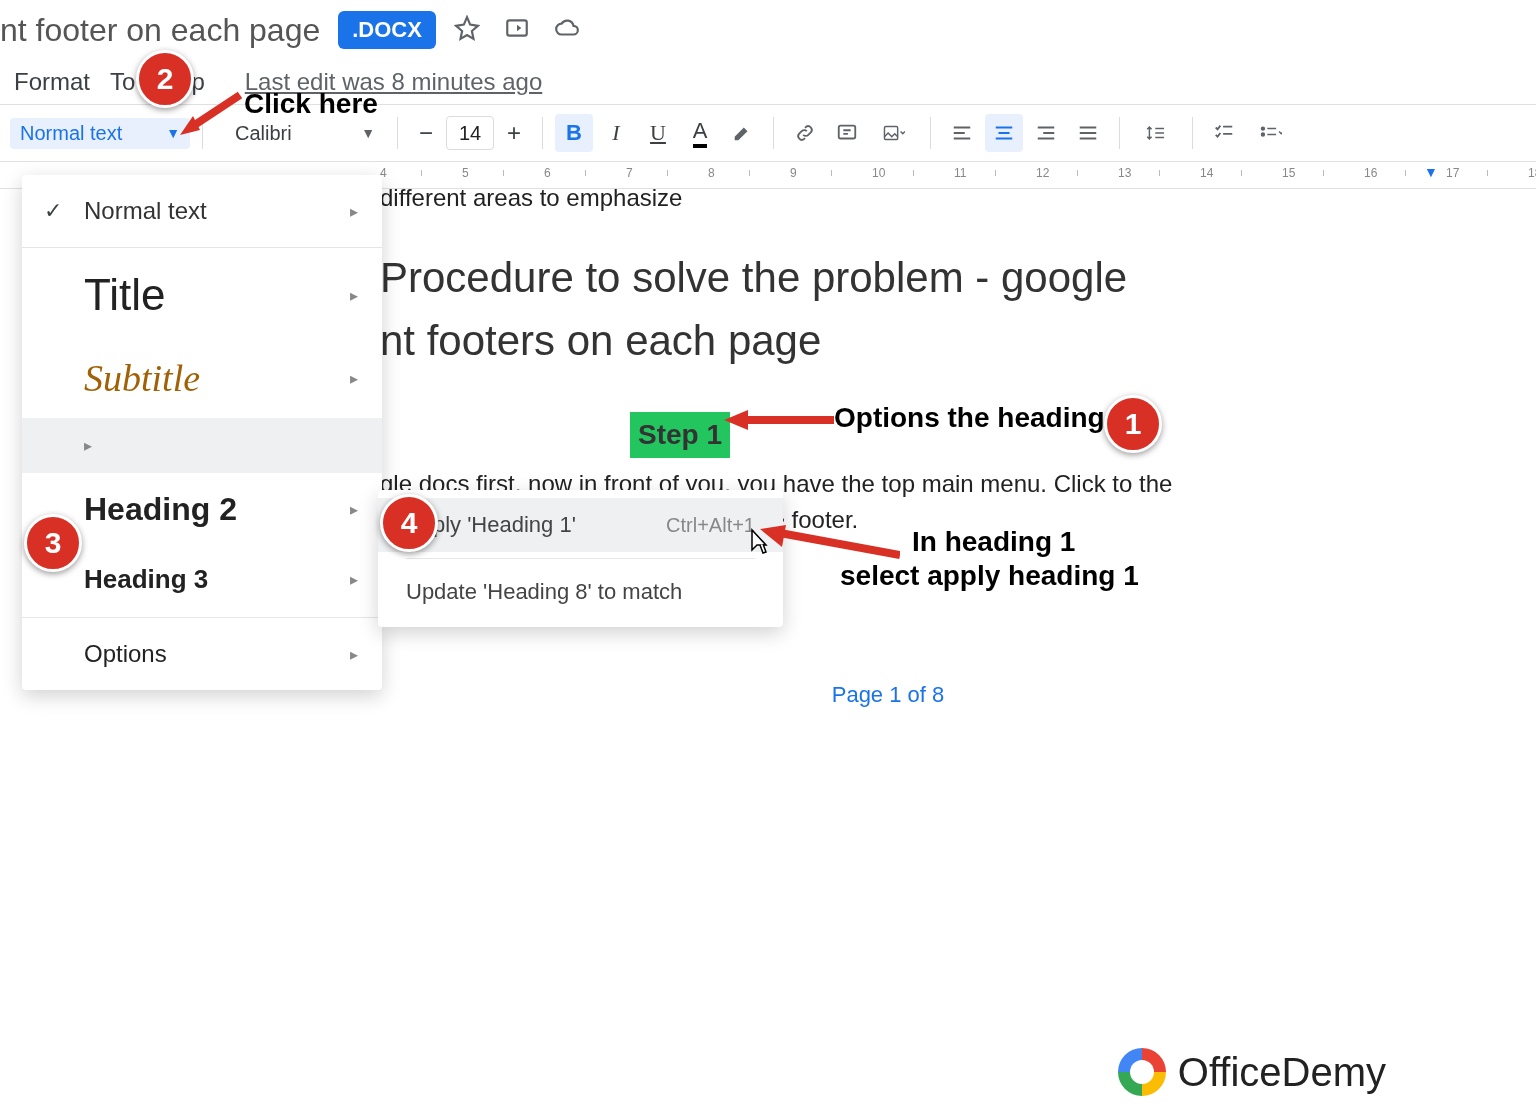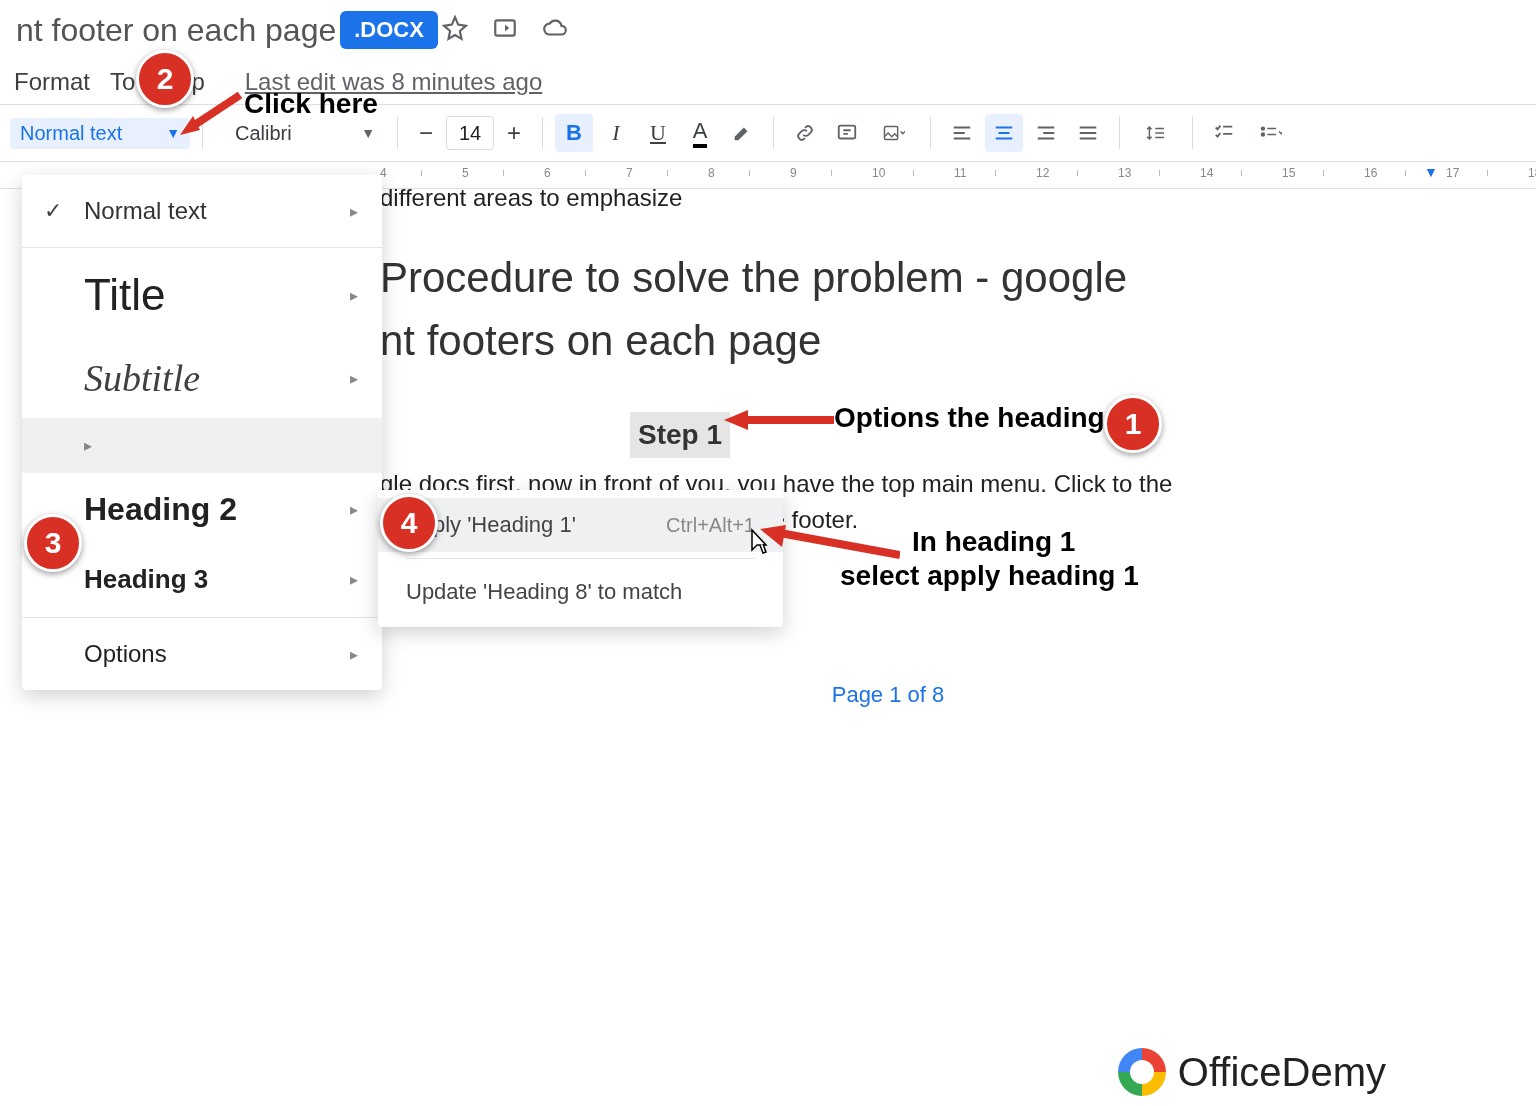--- a/index.html
+++ b/index.html
@@ -10,22 +10,22 @@
     color: #222;
     overflow: hidden;
     width: 1536px;
     height: 1106px;
     position: relative;
   }
   .titlebar {
     display: flex;
     align-items: center;
     height: 60px;
-    padding-left: 16px;
-    gap: 4px;
+    padding-left: 0;
+    gap: 18px;
   }
   .doc-title {
     font-size: 32px;
     color: #555;
     margin-left: 0;
     white-space: nowrap;
     overflow: hidden;
   }
   .docx-badge {
     background: #1a73e8;
@@ -124,21 +124,21 @@
     color:#222;
   }
   .styles-menu .item.highlight { background:#eef0f2; }
   .styles-menu .item .chev { color:#888; font-size:16px; }
   .styles-menu .item .check {
     position:absolute; left:22px; top:50%; transform:translateY(-50%); font-size:22px; color:#3c4043;
   }
   .styles-menu hr { border:none; border-top:1px solid #e5e5e5; margin:4px 0; }
   .lbl-normal { font-size:24px; color:#333; }
   .lbl-title { font-size:44px; font-weight:400; }
-  .lbl-subtitle { font-size:38px; font-style:italic; color:#404040; font-family: Georgia, serif; }
+  .lbl-subtitle { font-size:38px; font-style:italic; color:#a16207; font-family: Georgia, serif; }
   .lbl-h1 { font-size:40px; font-weight:700; }
   .lbl-h2 { font-size:32px; font-weight:700; }
   .lbl-h3 { font-size:26px; font-weight:700; }
   .lbl-options { font-size:24px; }
 
   .submenu {
     position:absolute;
     left: 378px;
     top: 490px;
     width: 405px;
@@ -171,21 +171,21 @@
     line-height:1.5;
   }
   .canvas .heading-main {
     font-size: 42px;
     font-weight:400;
     color:#333;
     margin-top: 30px;
   }
   .canvas .step {
     display:inline-block;
-    background:#e5e5e5;
+    background:#22c55e;
     color:#333;
     font-size:28px;
     font-weight:600;
     padding: 2px 8px;
     margin-top: 40px;
   }
   .canvas .page-label {
     text-align:center;
     color:#1a73e8;
     font-size:22px;

